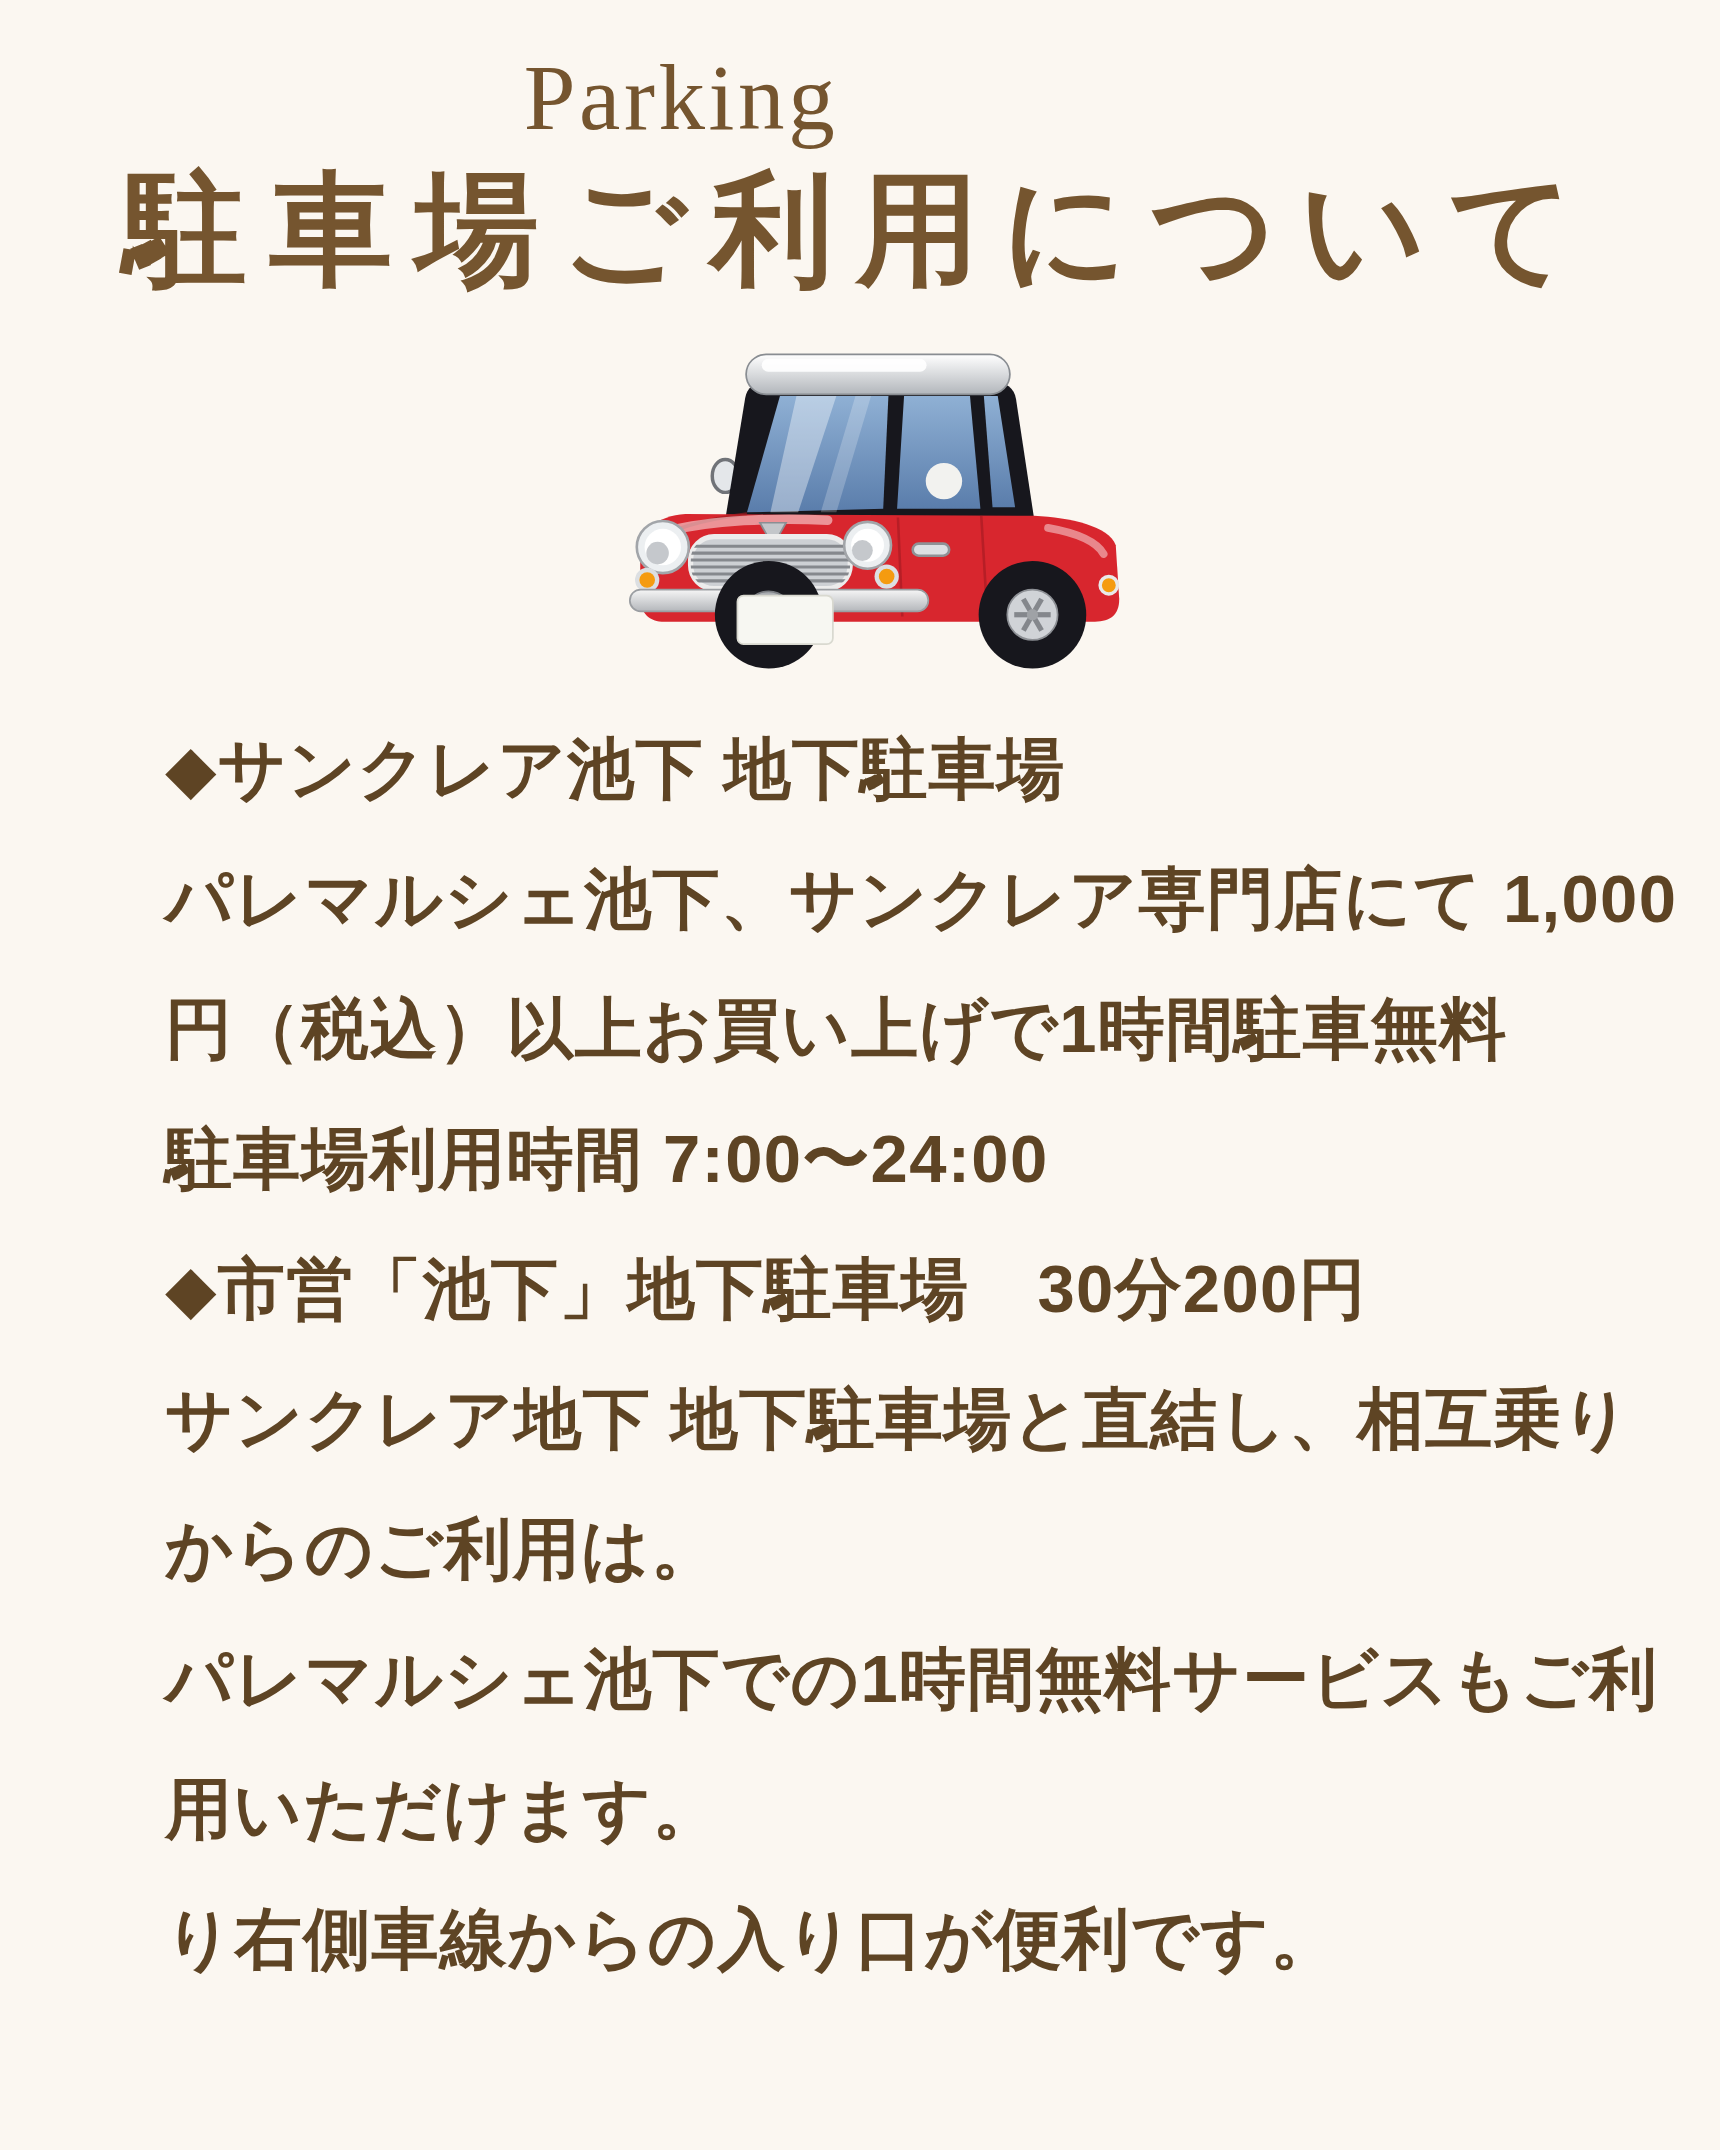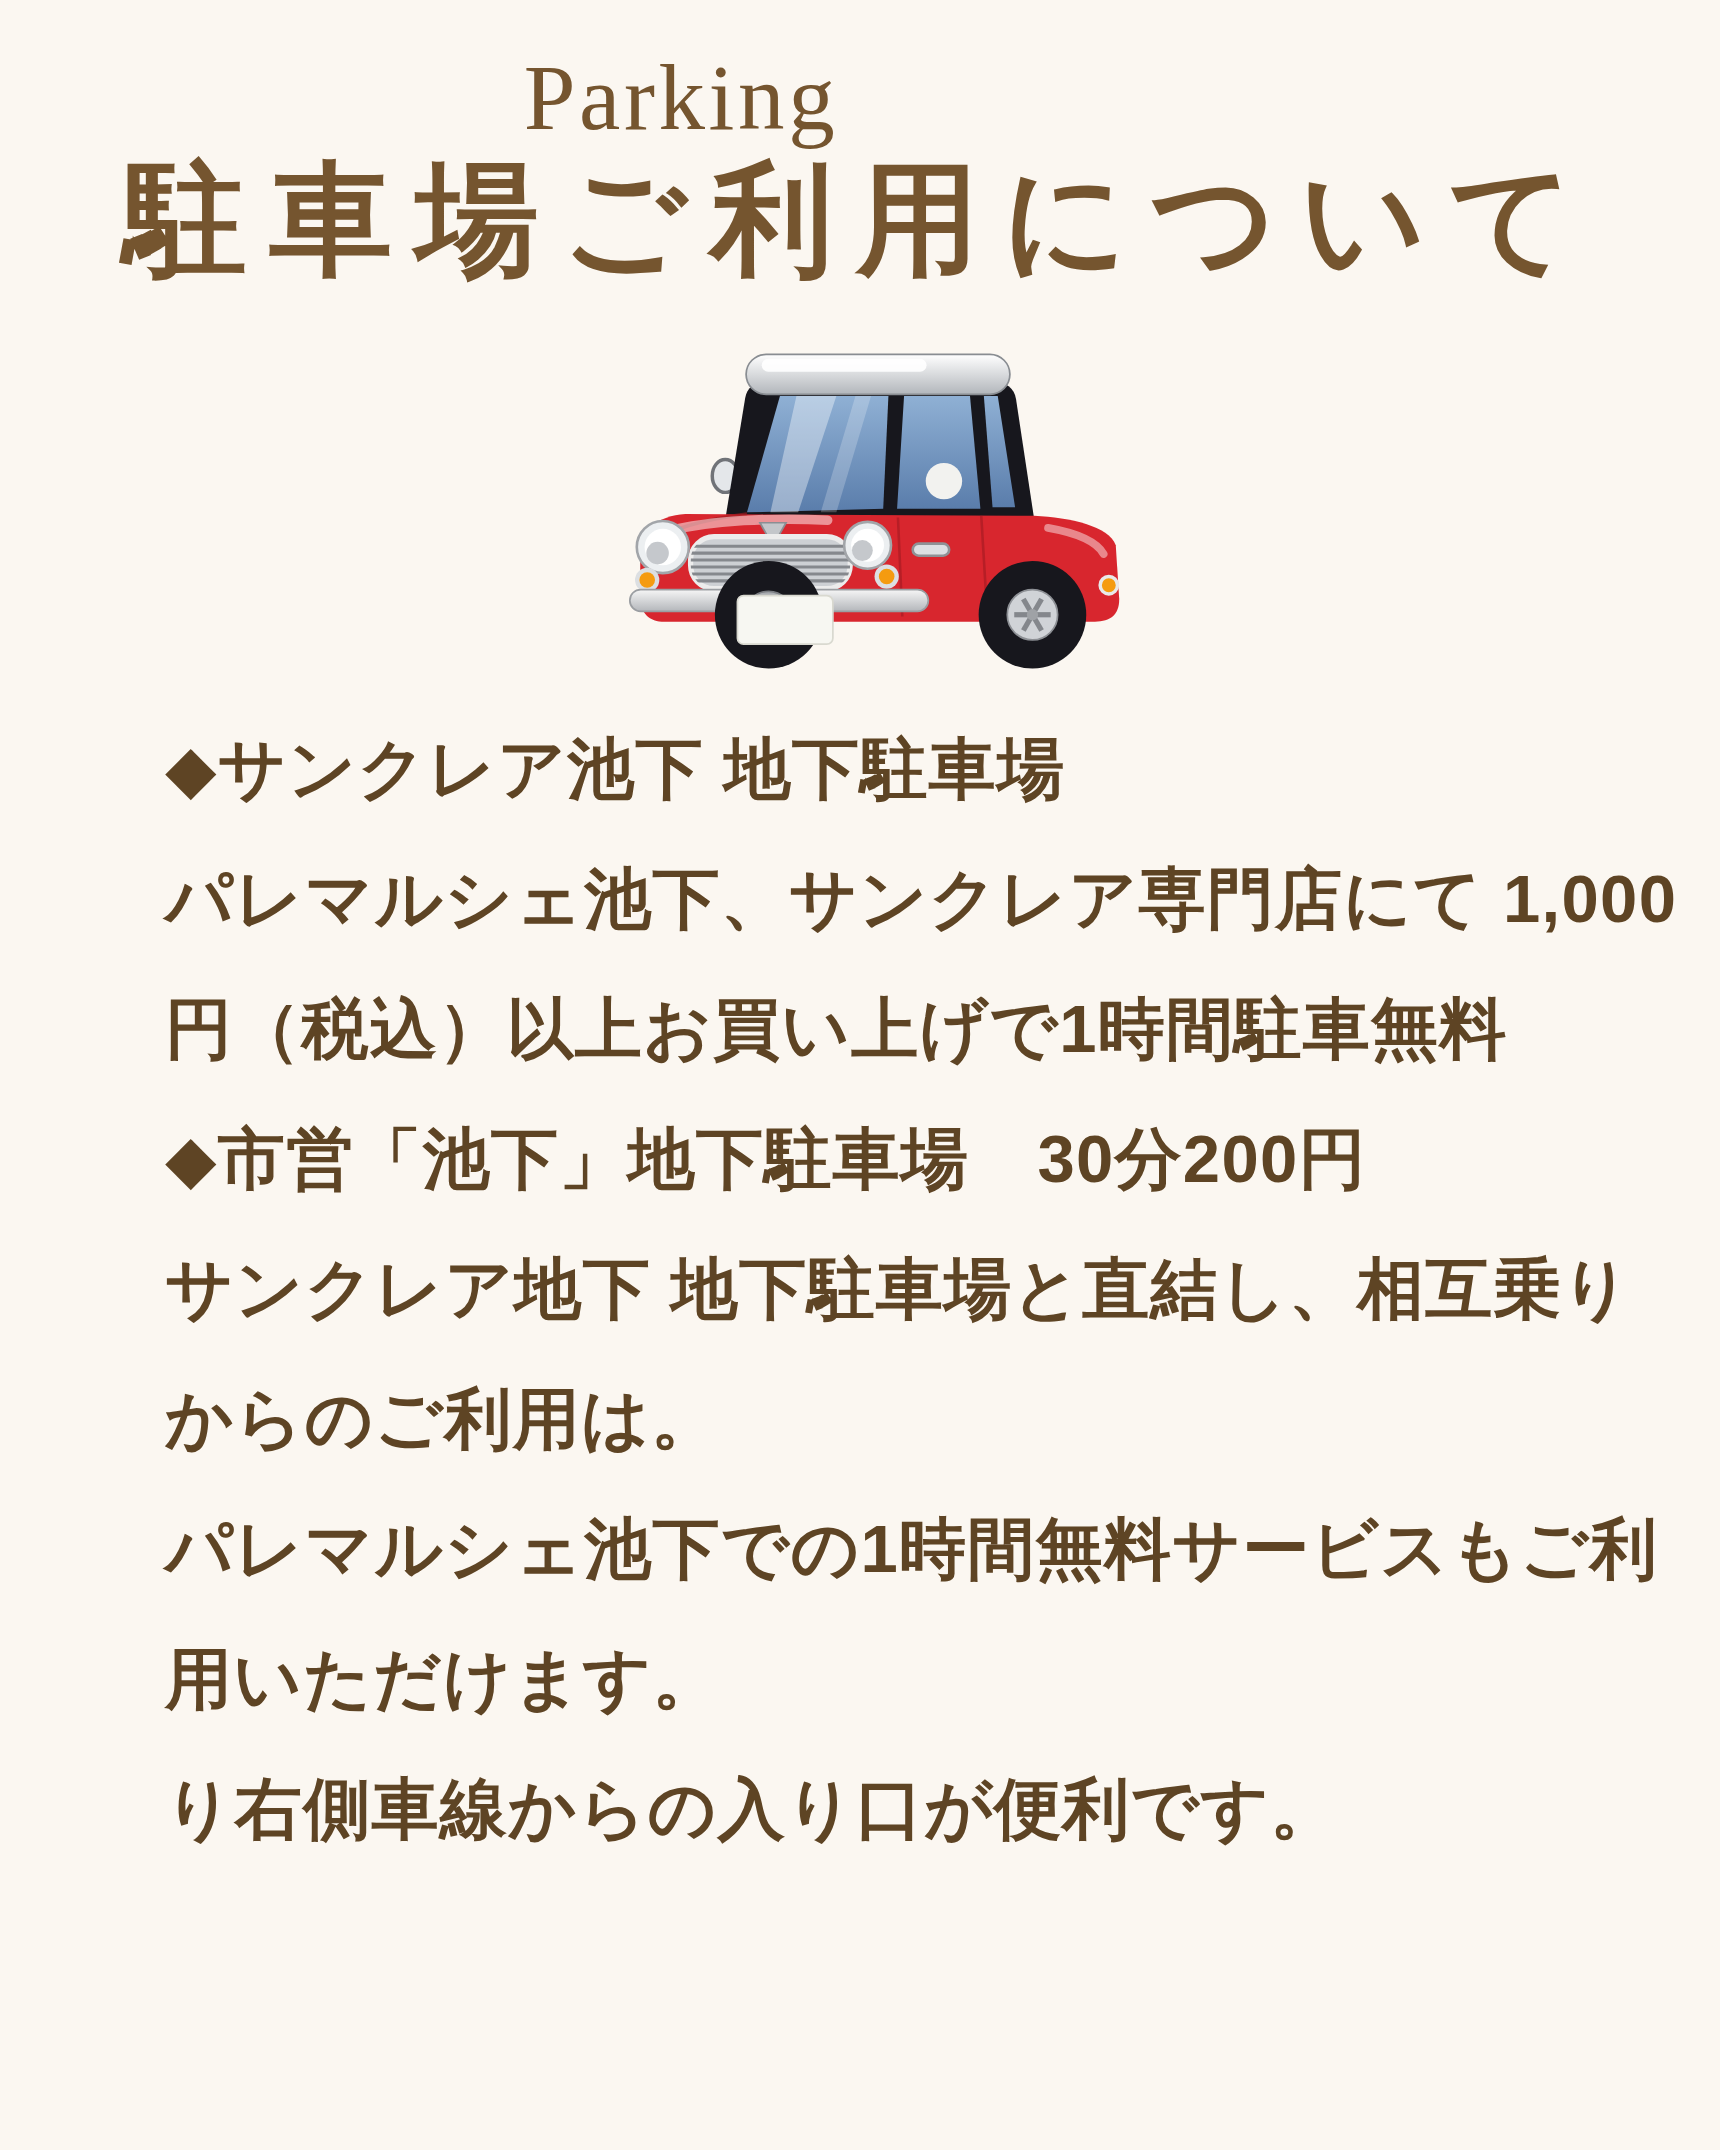--- a/index.html
+++ b/index.html
@@ -14,21 +14,21 @@
     position:absolute;top:41px;left:0;width:1362px;
     text-align:center;
     font-family:"Liberation Serif","DejaVu Serif",serif;
     font-size:93px;line-height:113px;
     letter-spacing:3.6px;
     color:var(--title-color,#75552f);
   }
   .title-ja{
     position:absolute;top:154px;left:0;width:1721px;
     text-align:center;
-    font-family:Liberation Mono, monospace;
+    font-family:Liberation Sans, sans-serif;
     font-weight:600;
     font-size:123px;line-height:152px;
     letter-spacing:23px;
     color:var(--title-color,#75552f);
     white-space:nowrap;
   }
   .car-wrap{
     position:absolute;left:609px;top:344px;
     width:538px;height:328px;
   }
@@ -163,20 +163,21 @@
     <circle cx="576" cy="278" r="10" fill="var(--car-orange,#f59b10)" stroke="#e9e9e9" stroke-width="4"></circle>
 
     <rect x="350" y="230" width="42" height="14" rx="7" fill="#dde0e3" stroke="#8f9296" stroke-width="3"></rect>
   </svg>
 </div>
 
 <div class="body-text">
     <div class="body-line">◆サンクレア池下 地下駐車場</div>
     <div class="body-line">パレマルシェ池下、サンクレア専門店にて 1,000</div>
     <div class="body-line">円（税込）以上お買い上げで1時間駐車無料</div>
+    <div class="body-line">駐車場利用時間 7:00〜24:00</div>
     <div class="body-line">◆市営「池下」地下駐車場　30分200円</div>
     <div class="body-line">サンクレア地下 地下駐車場と直結し、相互乗り</div>
     <div class="body-line">からのご利用は。</div>
     <div class="body-line">パレマルシェ池下での1時間無料サービスもご利</div>
     <div class="body-line">用いただけます。</div>
     <div class="body-line">り右側車線からの入り口が便利です。</div>
   </div>
 
 
 </body></html>

